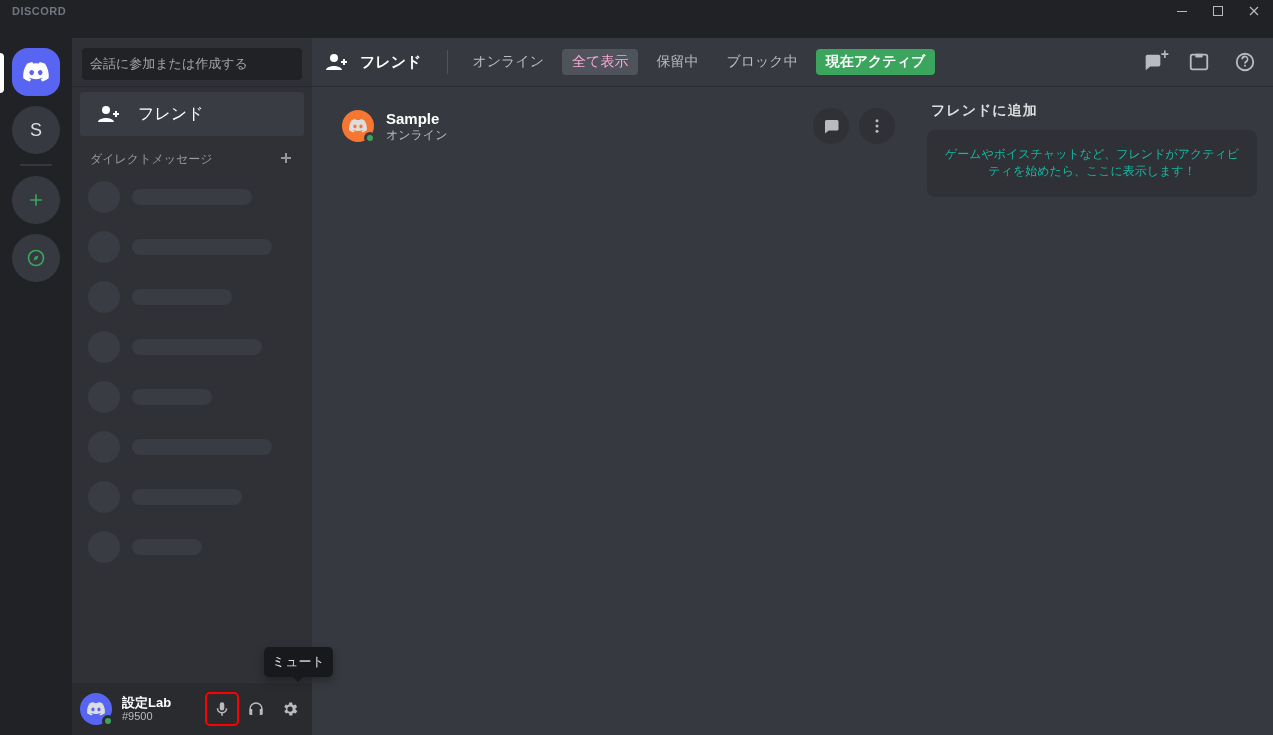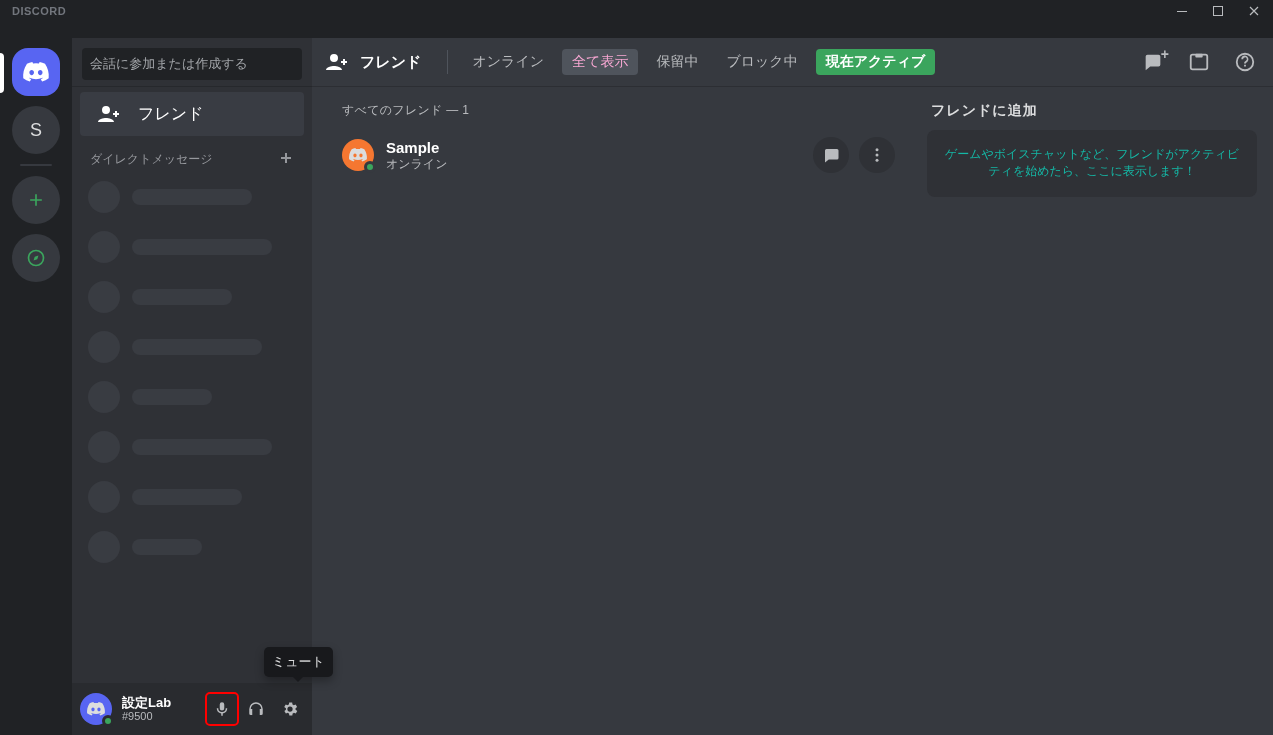--- a/index.html
+++ b/index.html
@@ -258,21 +258,20 @@
           <svg viewBox="0 0 24 24">
               <circle cx="12" cy="12" r="9" fill="none" stroke="currentColor" stroke-width="2"></circle>
               <path fill="currentColor" d="M11 17h2v-2h-2zm1-12a4 4 0 0 0-4 4h2a2 2 0 1 1 3 1.7c-1 .6-2 1.3-2 2.8h2c0-.8.7-1.1 1.5-1.6A4 4 0 0 0 12 5z"></path>
             </svg>
         </div>
       </div>
 
       <div class="body-row">
 
         <div class="friends-col">
-          <div class="list-header">すべてのフレンド — 1</div>
           <div class="friend-item">
             <div class="fi-avatar">
               <svg viewBox="0 0 28 20">
                   <path fill="currentColor" d="M23.02 1.66A21 21 0 0 0 17.66 0c-.25.46-.54 1.08-.74 1.57a19.6 19.6 0 0 0-5.83 0C10.88 1.08 10.58.46 10.33 0 8.44.34 6.63.93 4.97 1.66 1.7 6.6.82 11.4 1.26 16.13a21.2 21.2 0 0 0 6.48 3.3c.52-.72.99-1.48 1.39-2.28-.77-.29-1.5-.65-2.2-1.07.18-.14.37-.28.54-.42 4.23 1.97 8.82 1.97 13 0 .18.15.36.29.55.42-.7.42-1.44.78-2.2 1.07.4.8.86 1.56 1.39 2.28a21.1 21.1 0 0 0 6.48-3.3c.52-5.48-.88-10.23-3.67-14.47ZM9.68 13.22c-1.27 0-2.31-1.18-2.31-2.62s1.02-2.63 2.31-2.63 2.33 1.18 2.31 2.63c0 1.44-1.02 2.62-2.31 2.62Zm8.54 0c-1.27 0-2.31-1.18-2.31-2.62s1.02-2.63 2.31-2.63 2.33 1.18 2.31 2.63c0 1.44-1.01 2.62-2.31 2.62Z"></path>
                 </svg>
               <div class="status-dot-sm"></div>
             </div>
             <div class="fi-text">
               <span class="fi-name">Sample</span>
               <span class="fi-status">オンライン</span>

